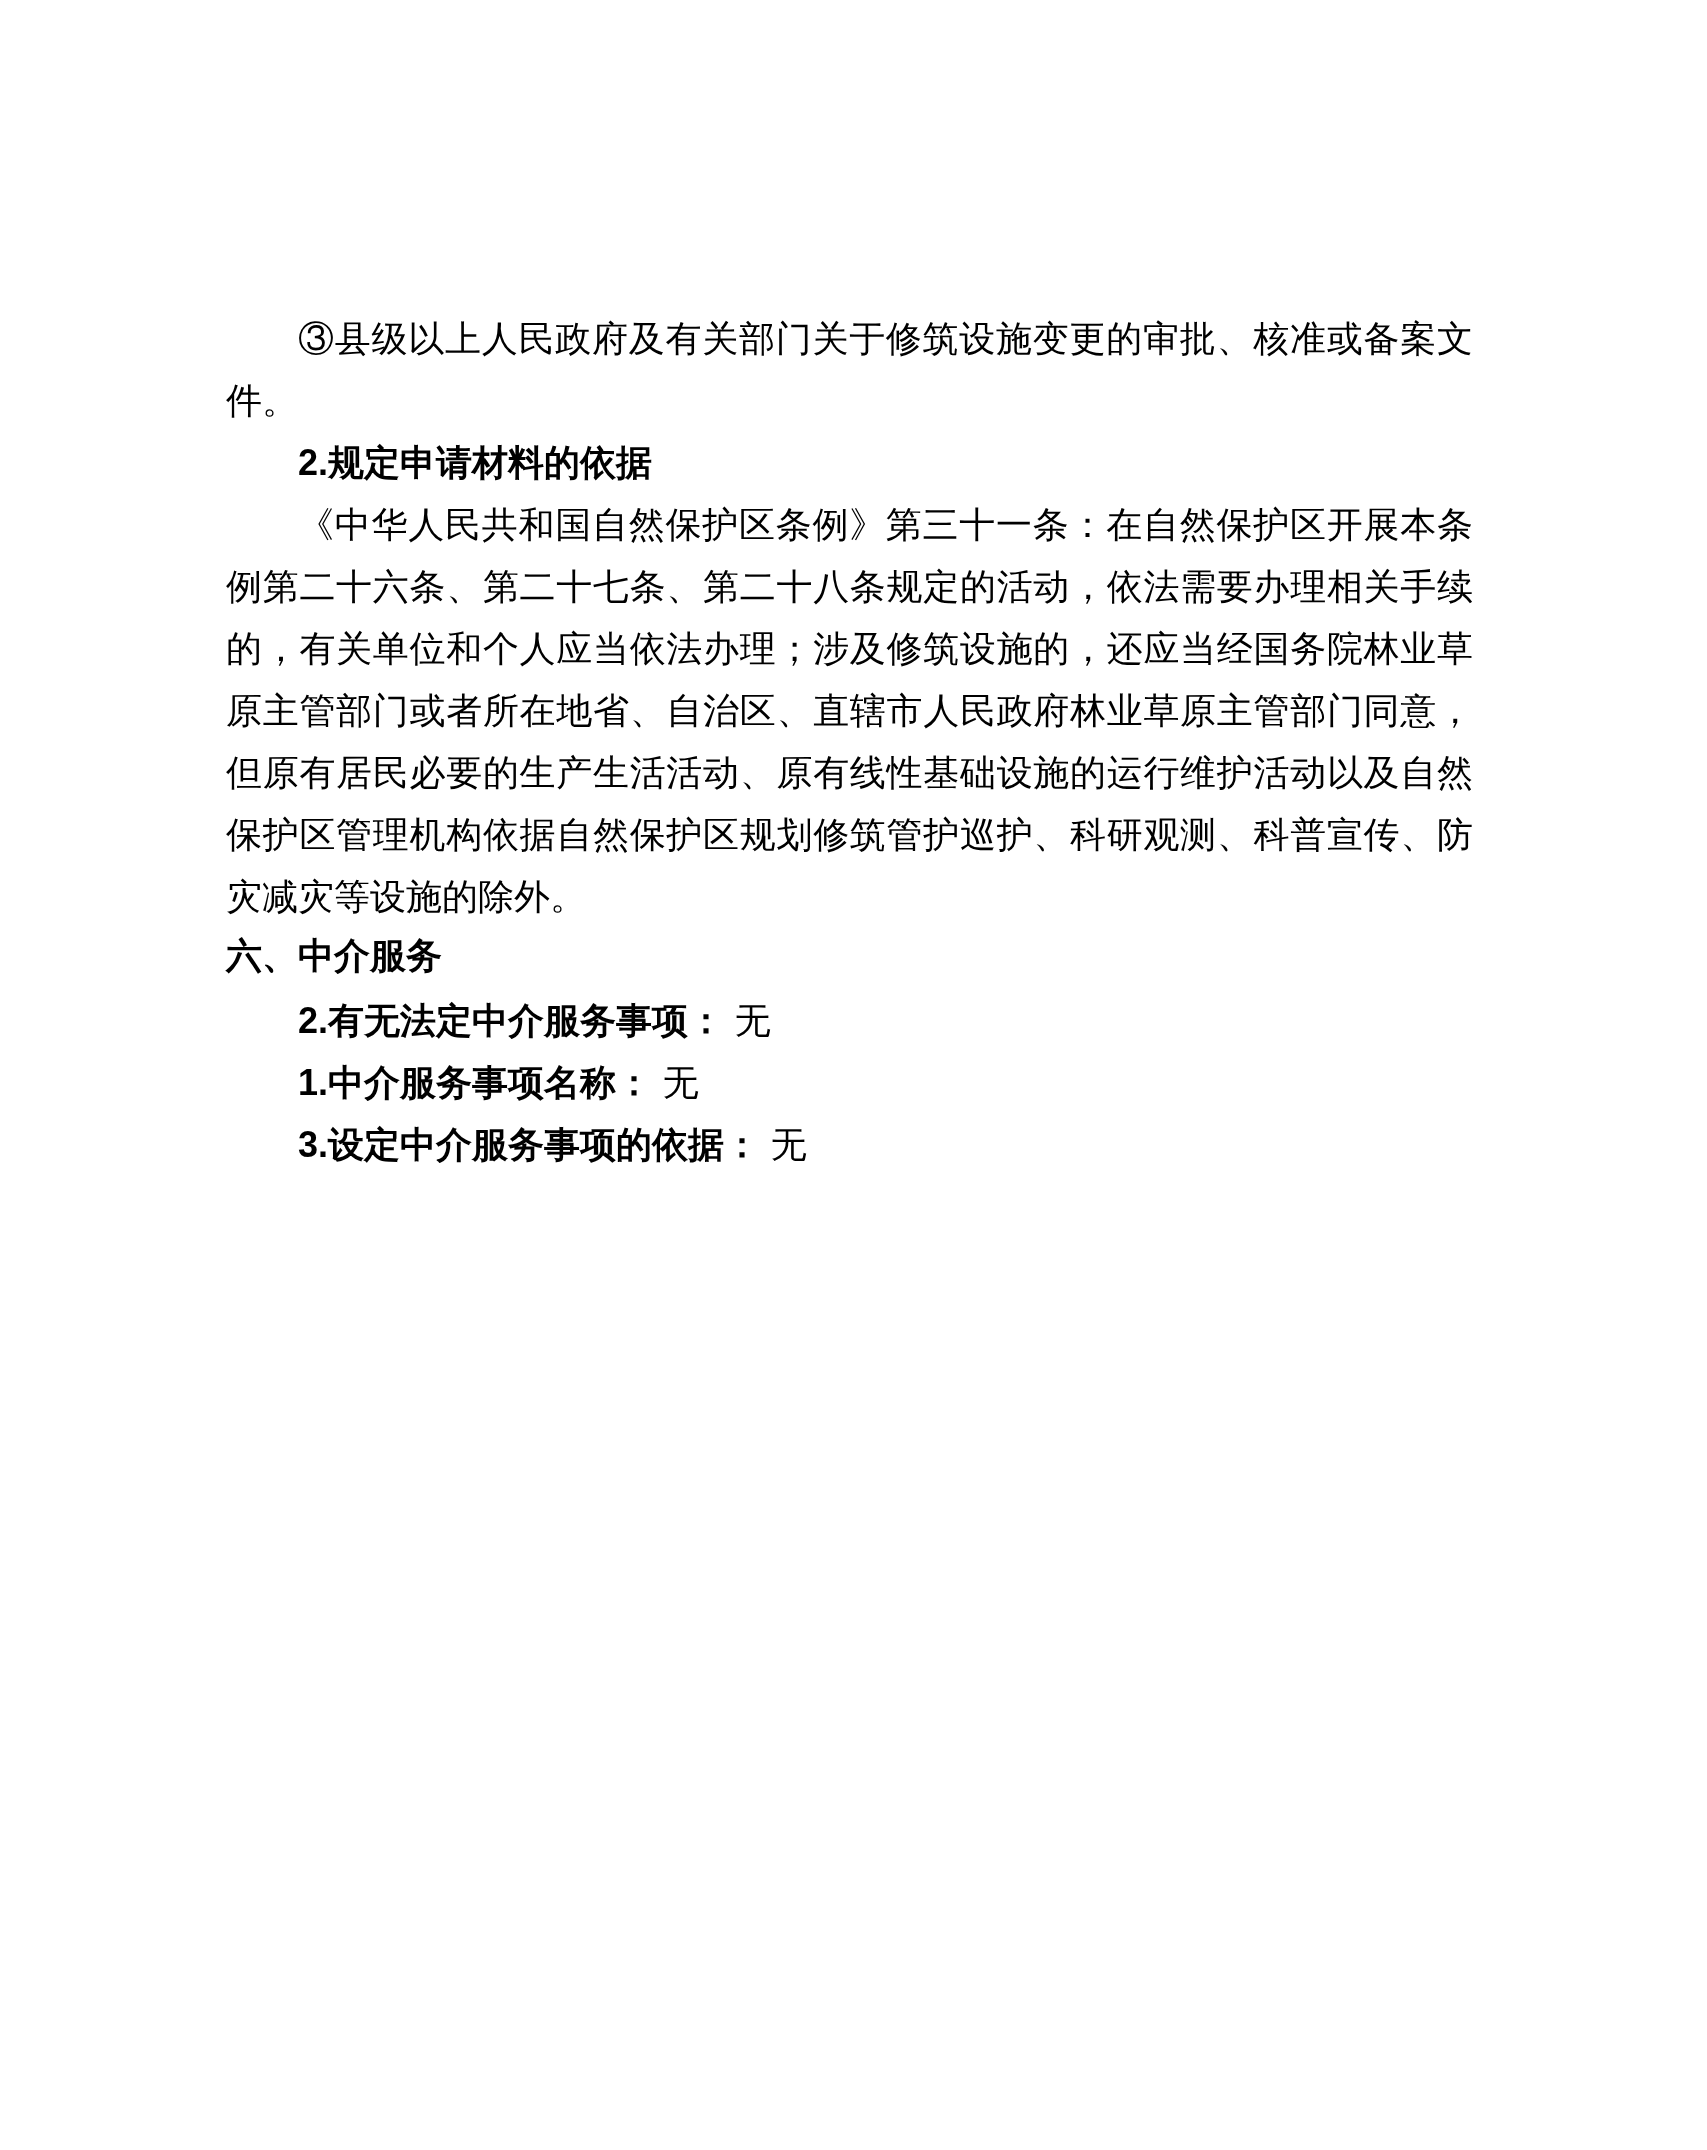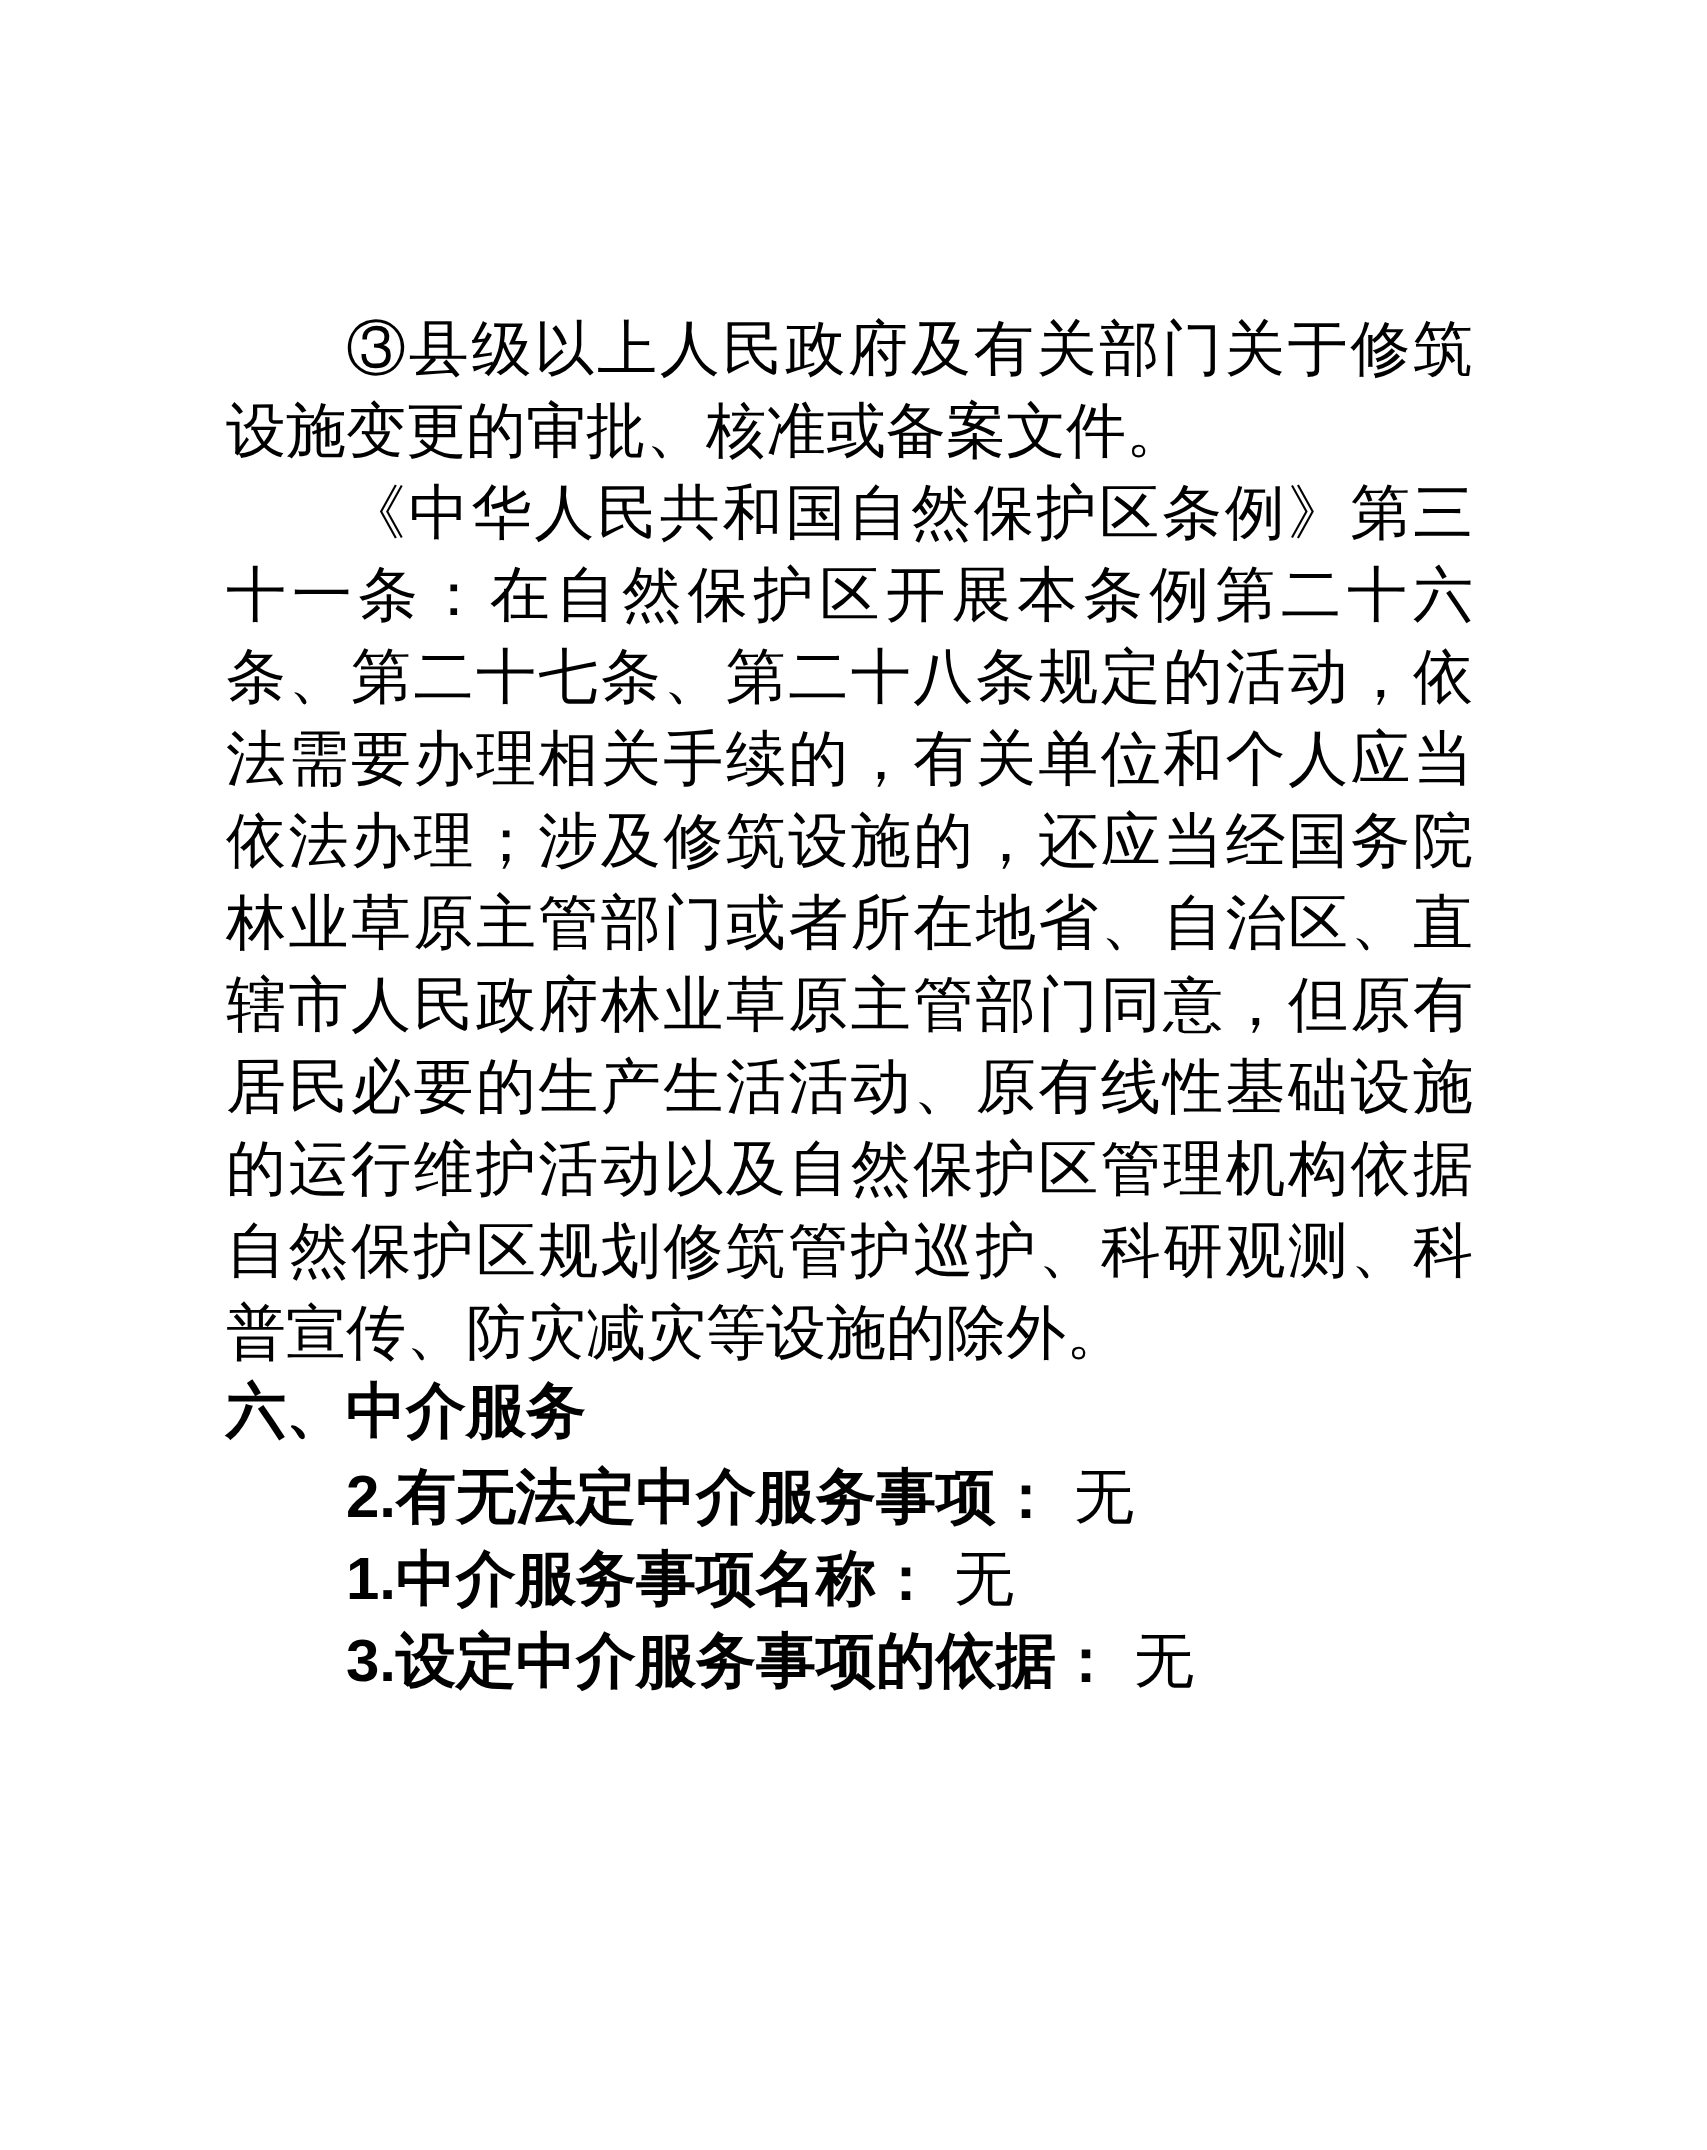--- a/index.html
+++ b/index.html
@@ -14,22 +14,22 @@
     background: #ffffff;
     color: #000000;
     overflow: hidden;
   }
   .text-block {
     position: absolute;
     left: 226px;
     top: 308px;
     width: 1247px;
     font-family: "Liberation Serif", serif;
-    font-size: 60px;
-    line-height: 82px;
+    font-size: 36px;
+    line-height: 62px;
     text-align: justify;
     text-justify: inter-character;
     color: #000000;
   }
   .text-block p {
     margin: 0;
     padding: 0;
     text-indent: 2em;
   }
   .para {
@@ -59,20 +59,21 @@
     font-weight: normal;
     margin-left: 0.3em;
   }
 </style>
 </head>
 <body>
 
 <div class="page">
   <div class="text-block">
     <p class="para">③县级以上人民政府及有关部门关于修筑设施变更的审批、核准或备案文件。</p>
+    <p class="sub-heading">2.规定申请材料的依据</p>
     <p class="para">《中华人民共和国自然保护区条例》第三十一条：在自然保护区开展本条例第二十六条、第二十七条、第二十八条规定的活动，依法需要办理相关手续的，有关单位和个人应当依法办理；涉及修筑设施的，还应当经国务院林业草原主管部门或者所在地省、自治区、直辖市人民政府林业草原主管部门同意，但原有居民必要的生产生活活动、原有线性基础设施的运行维护活动以及自然保护区管理机构依据自然保护区规划修筑管护巡护、科研观测、科普宣传、防灾减灾等设施的除外。</p>
     <p class="section-heading">六、中介服务</p>
     <p class="item"><span class="label">2.有无法定中介服务事项：</span><span class="value">无</span></p>
     <p class="item"><span class="label">1.中介服务事项名称：</span><span class="value">无</span></p>
     <p class="item"><span class="label">3.设定中介服务事项的依据：</span><span class="value">无</span></p>
   </div>
 
 </div>
 
 

